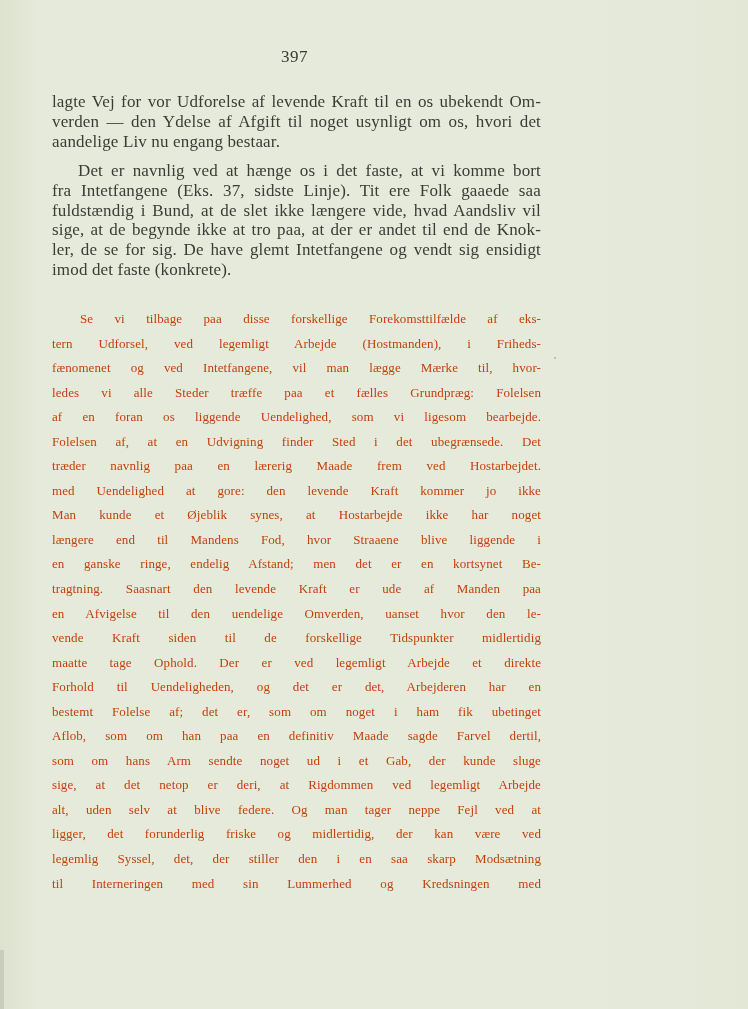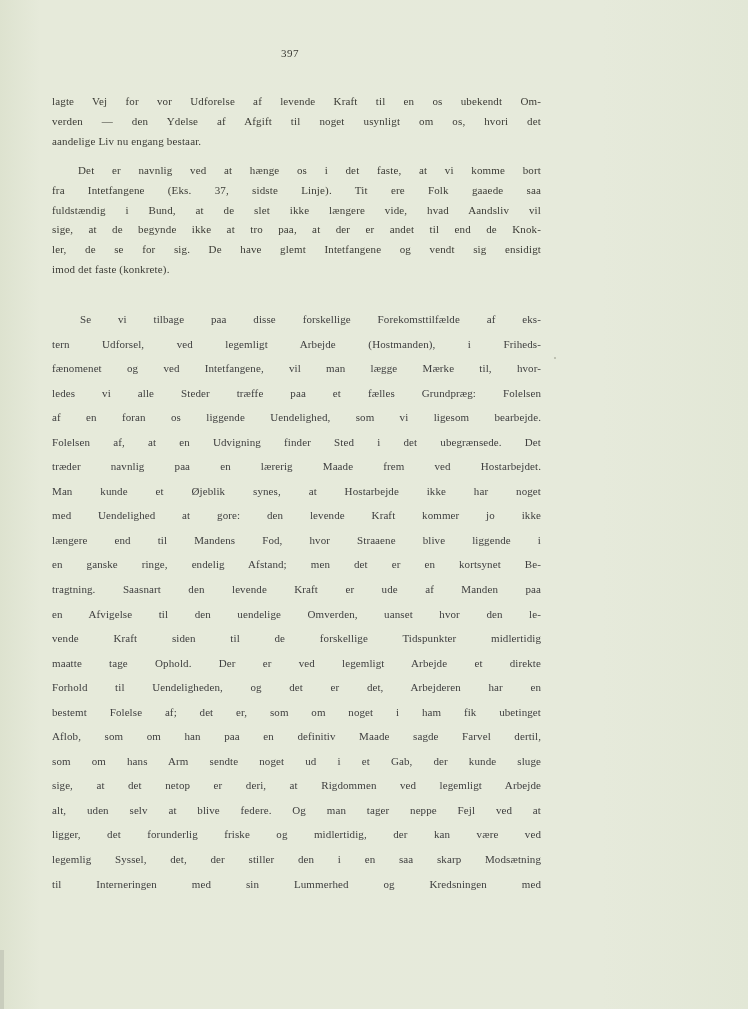--- a/index.html
+++ b/index.html
@@ -14,29 +14,29 @@
         linear-gradient(90deg, #dde2cf 0px, #e6eada 40px, #e6eadb 600px, #e2e7d6 748px);
       position: relative;
       overflow: hidden;
       font-family: "Liberation Serif", "DejaVu Serif", serif;
       color: #3a3a34;
     }
     .page-number {
       position: absolute;
       top: 47px;
       left: 281px;
-      font-size: 11px;
+      font-size: 17px;
       letter-spacing: 0.5px;
       color: #3a3a34;
     }
     .small-block {
       position: absolute;
       left: 52px;
       width: 489px;
-      font-size: 11px;
+      font-size: 17px;
       line-height: 19.8px;
       color: #3c3c36;
       letter-spacing: 0.15px;
     }
     .small-block.top { top: 92px; }
     .small-block.second { top: 151px; }
     .line {
       display: block;
       white-space: nowrap;
       text-align: justify;
@@ -47,23 +47,23 @@
     }
     .indent {
       text-indent: 26px;
       margin-top: 10px;
     }
     .large-block {
       position: absolute;
       top: 297px;
       left: 52px;
       width: 489px;
-      font-size: 11px;
+      font-size: 13px;
       line-height: 24.55px;
-      color: #404040;
+      color: #c2410c;
       letter-spacing: 0.1px;
     }
     .large-block .indent { text-indent: 28px; }
     .edge-shadow {
       position: absolute;
       left: 0;
       top: 950px;
       width: 4px;
       height: 59px;
       background: #c9cdbd;
@@ -99,22 +99,22 @@
 </div>
 
 <div class="large-block">
   <span class="line indent">Se vi tilbage paa disse forskellige Forekomsttilfælde af eks-</span>
   <span class="line">tern Udforsel, ved legemligt Arbejde (Hostmanden), i Friheds-</span>
   <span class="line">fænomenet og ved Intetfangene, vil man lægge Mærke til, hvor-</span>
   <span class="line">ledes vi alle Steder træffe paa et fælles Grundpræg: Folelsen</span>
   <span class="line">af en foran os liggende Uendelighed, som vi ligesom bearbejde.</span>
   <span class="line">Folelsen af, at en Udvigning finder Sted i det ubegrænsede. Det</span>
   <span class="line">træder navnlig paa en lærerig Maade frem ved Hostarbejdet.</span>
+  <span class="line">med Uendelighed at gore: den levende Kraft kommer jo ikke</span>
   <span class="line">Man kunde et Øjeblik synes, at Hostarbejde ikke har noget</span>
-  <span class="line">med Uendelighed at gore: den levende Kraft kommer jo ikke</span>
   <span class="line">længere end til Mandens Fod, hvor Straaene blive liggende i</span>
   <span class="line">en ganske ringe, endelig Afstand; men det er en kortsynet Be-</span>
   <span class="line">tragtning. Saasnart den levende Kraft er ude af Manden paa</span>
   <span class="line">en Afvigelse til den uendelige Omverden, uanset hvor den le-</span>
   <span class="line">vende Kraft siden til de forskellige Tidspunkter midlertidig</span>
   <span class="line">maatte tage Ophold. Der er ved legemligt Arbejde et direkte</span>
   <span class="line">Forhold til Uendeligheden, og det er det, Arbejderen har en</span>
   <span class="line">bestemt Folelse af; det er, som om noget i ham fik ubetinget</span>
   <span class="line">Aflob, som om han paa en definitiv Maade sagde Farvel dertil,</span>
   <span class="line">som om hans Arm sendte noget ud i et Gab, der kunde sluge</span>

